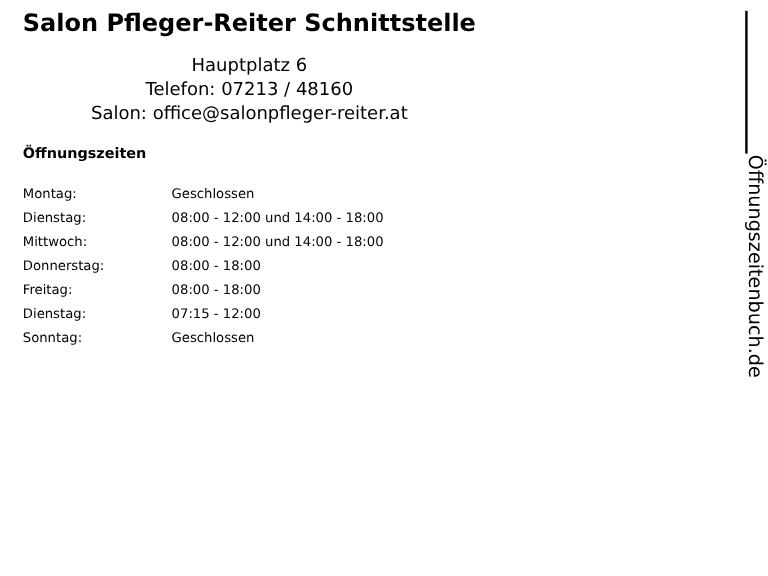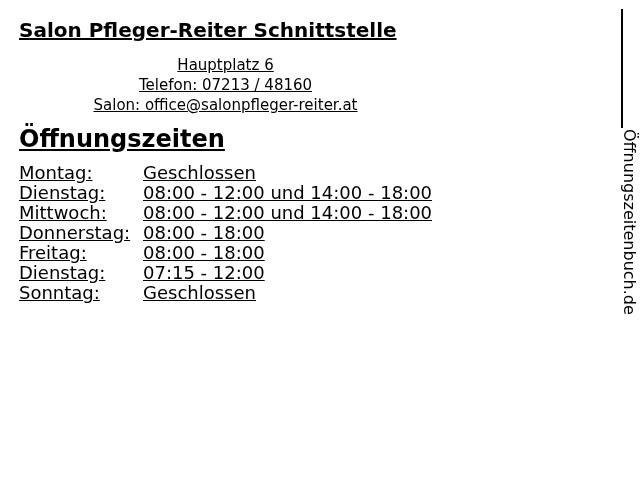--- a/index.html
+++ b/index.html
@@ -5,38 +5,38 @@
   html, body { margin: 0; padding: 0; background: #ffffff; }
   .page {
     position: relative;
     width: 640px;
     height: 480px;
     background: #ffffff;
     color: #000000;
     font-family: "DejaVu Sans", "Liberation Sans", sans-serif;
     overflow: hidden;
   }
-  .content { position: absolute; left: 19px; top: 11px; text-decoration: underline; }
+  .content { position: absolute; left: 19px; top: 0; }
   .business-name {
     font-size: 20px;
     line-height: 20px;
     font-weight: bold;
     margin: 9px 0 0 0;
     white-space: nowrap;
   }
   .contact { margin-top: 15px; text-align: center; }
   .contact-line { font-size: 15px; line-height: 20px; white-space: nowrap; }
   .hours-heading {
-    font-size: 24px;
+    font-size: 12px;
     line-height: 20px;
     font-weight: bold;
     margin: 14px 0 12px 0;
   }
   .hours-table { margin-top: 14px; }
-  .hours-row { display: flex; font-size: 18px; line-height: 20px; }
+  .hours-row { display: flex; font-size: 11px; line-height: 20px; }
   .day-cell { width: 124px; flex-shrink: 0; white-space: nowrap; }
   .time-cell { white-space: nowrap; }
   .watermark-rule {
     position: absolute;
     left: 621px;
     top: 9px;
     width: 2px;
     height: 119px;
     background: #000000;
   }

